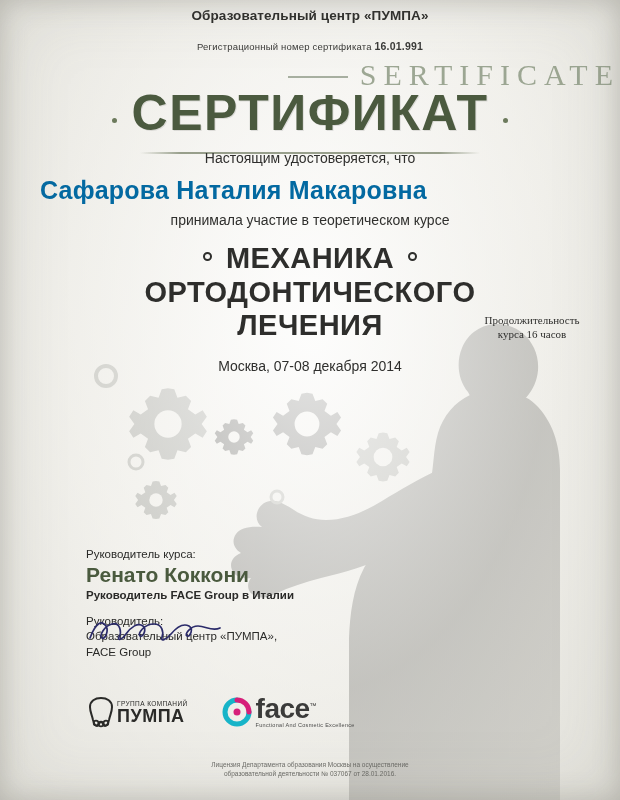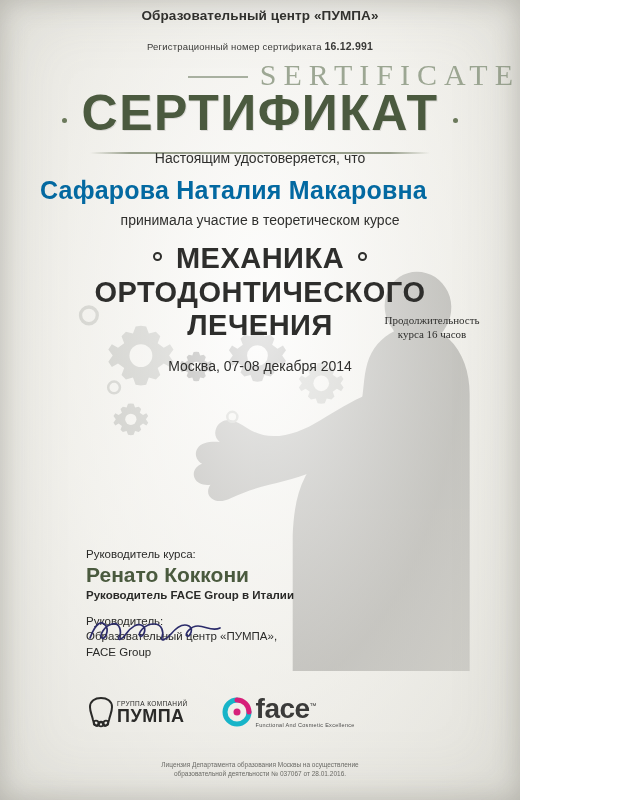--- a/index.html
+++ b/index.html
@@ -8,21 +8,21 @@
     background: #ffffff;
   }
   body {
     width: 620px;
     height: 800px;
     font-family: "Liberation Sans", sans-serif;
     overflow: hidden;
   }
   .page {
     position: relative;
-    width: 520px;
+    width: 620px;
     height: 800px;
     background: #f4f3ef;
     overflow: hidden;
   }
   
   .paper-texture {
     position: absolute;
     inset: 0;
     background:
       radial-gradient(ellipse at 50% 40%, rgba(255,255,255,0.85) 0%, rgba(240,239,234,0.5) 55%, rgba(222,221,214,0.75) 100%),
@@ -382,21 +382,21 @@
       <circle cx="277" cy="497" r="6" fill="none" stroke="#9a9c96" stroke-width="3"></circle>
     </g>
   </svg>
 
   <div class="paper-texture"></div>
 
   <div class="org-title">Образовательный центр «ПУМПА»</div>
 
   <div class="reg-line">
     <span>Регистрационный номер сертификата</span>
-    <span class="num">16.12.991</span>
+    <span class="num">16.01.991</span>
   </div>
 
   <div class="wordmark-wrap">
     <span class="wordmark">
       <span class="rule left"></span>
       <span>SERTIFICATE</span>
       <span class="rule right"></span>
     </span>
   </div>
 

